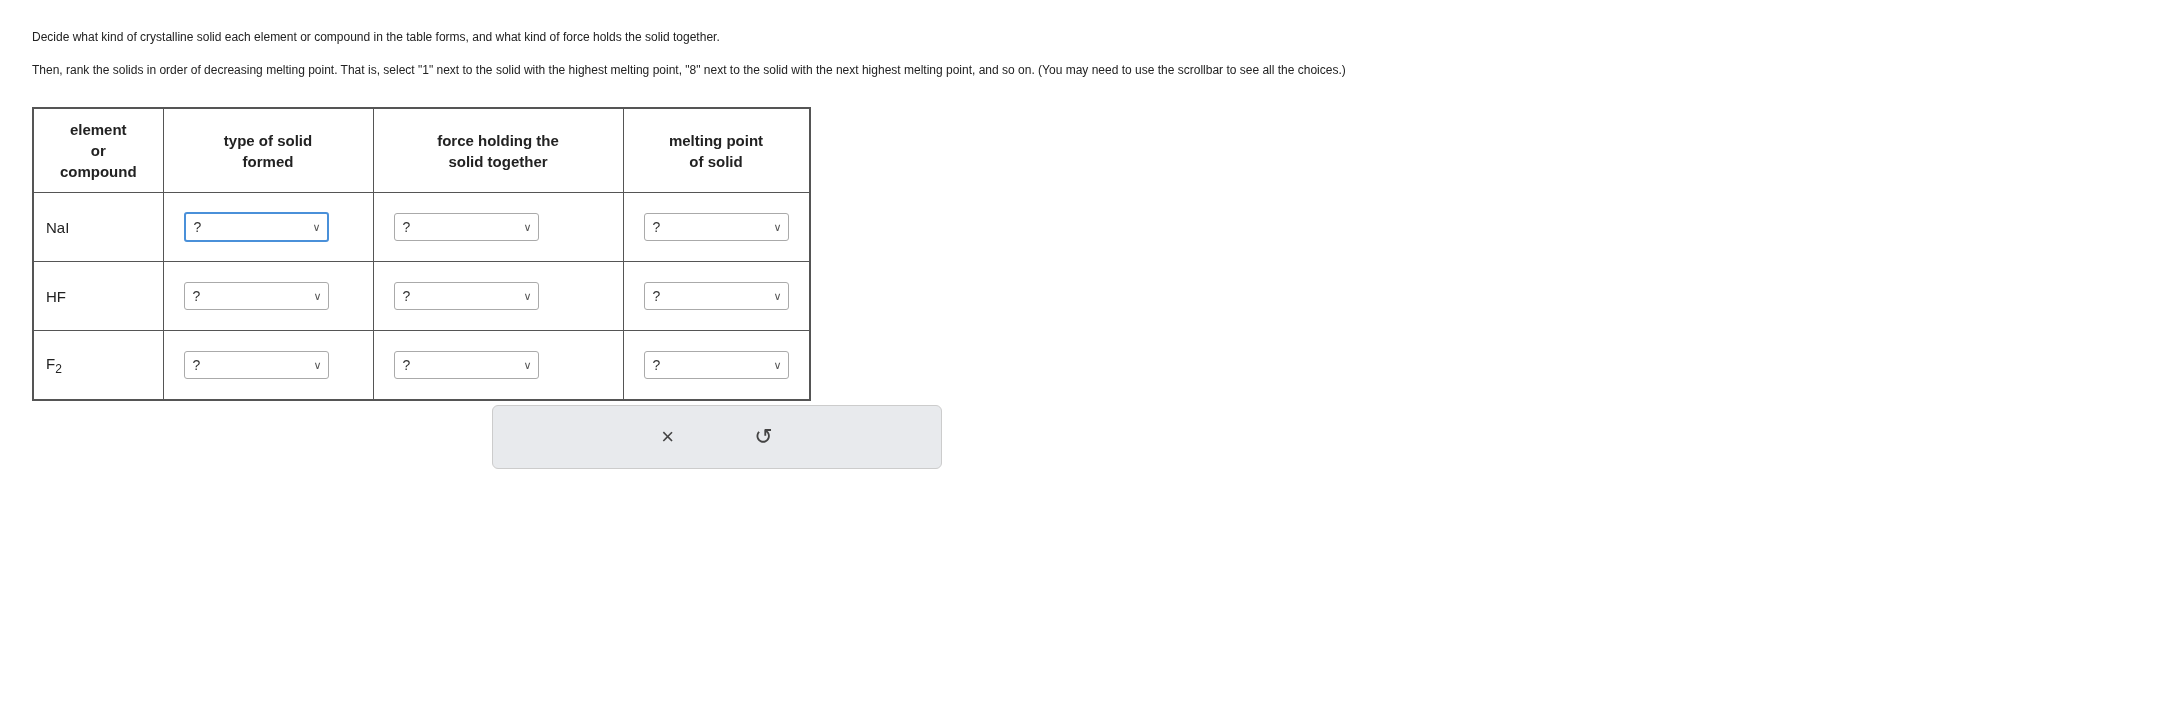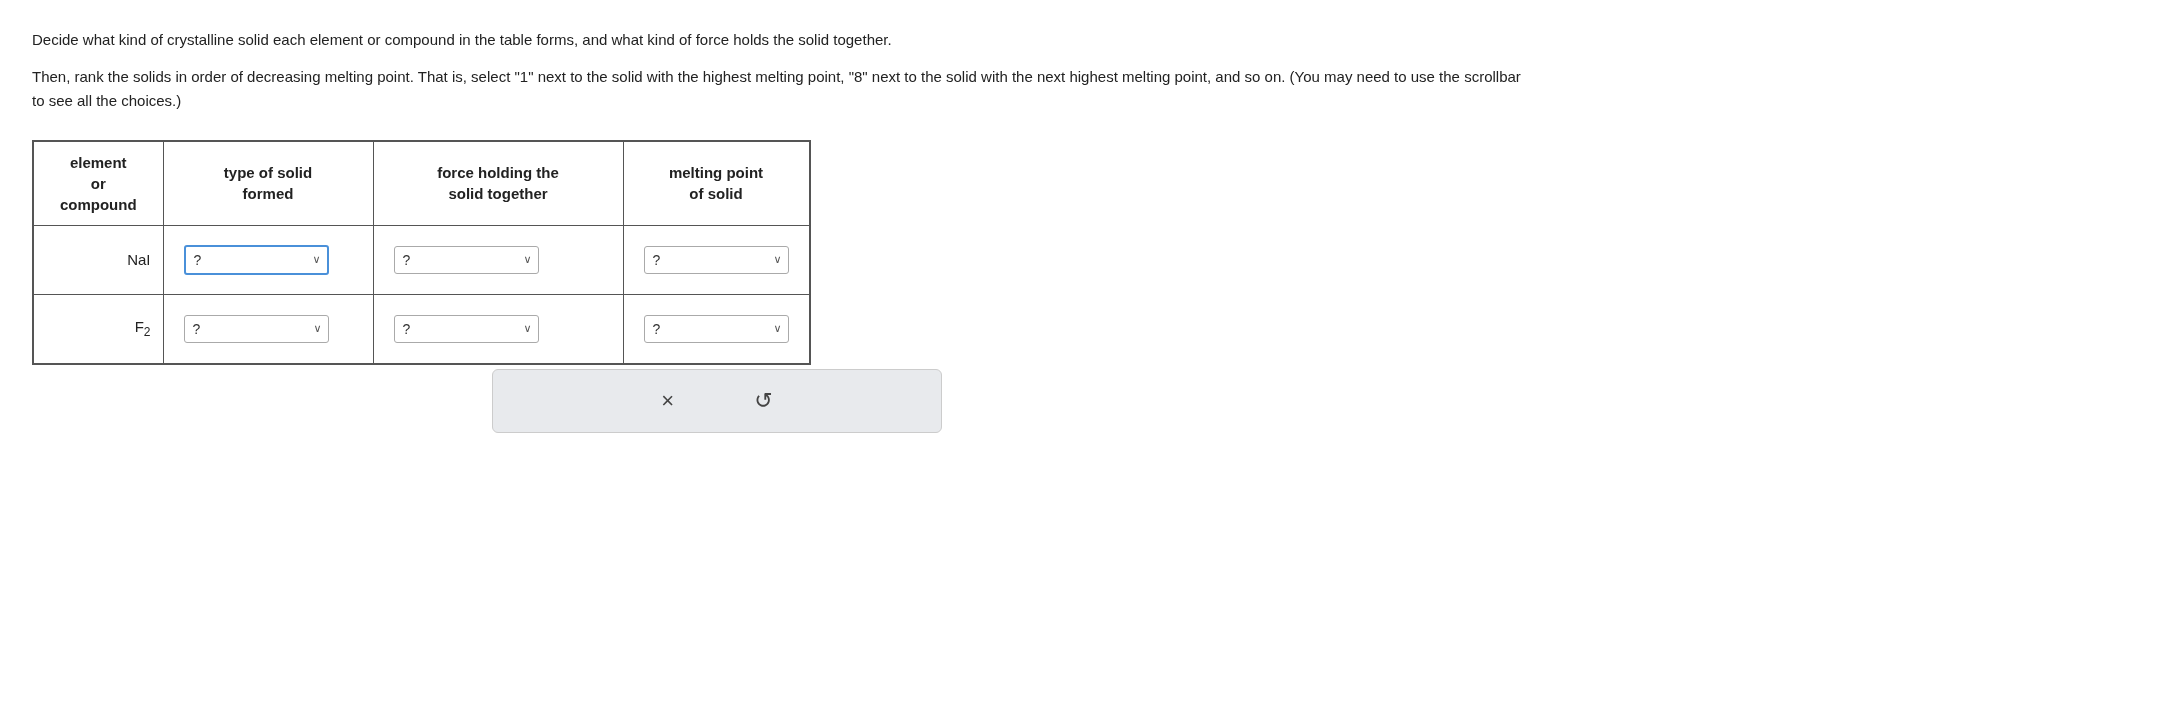--- a/index.html
+++ b/index.html
@@ -19,21 +19,21 @@
     }
 
     .instructions {
       max-width: 1500px;
       margin-bottom: 28px;
     }
 
     .instructions p {
       margin-bottom: 14px;
       line-height: 1.55;
-      font-size: 15px;
+      font-size: 12px;
     }
 
     .table-wrapper {
       margin-top: 20px;
     }
 
     table {
       border-collapse: collapse;
       border: 2px solid #555;
       font-size: 15px;
@@ -70,21 +70,21 @@
       width: 184px;
     }
 
     tbody td {
       height: 68px;
       padding: 0 12px;
     }
 
     tbody td:first-child {
       width: 130px;
-      text-align: right;
+      text-align: left;
       font-size: 15px;
       margin-left: 8px;
     }
 
     .dropdown-cell {
       display: flex;
       align-items: center;
       justify-content: flex-start;
       padding: 0 8px;
       height: 68px;
@@ -203,20 +203,49 @@
         <td>
           <div class="dropdown-cell">
             <div class="dropdown-wrapper no-border">
               <span class="dropdown-text">?</span>
               <span class="dropdown-arrow">∨</span>
             </div>
           </div>
         </td>
       </tr>
 
+      <tr>
+        <td>
+          <span>HF</span>
+        </td>
+        <td>
+          <div class="dropdown-cell">
+            <div class="dropdown-wrapper no-border">
+              <span class="dropdown-text">?</span>
+              <span class="dropdown-arrow">∨</span>
+            </div>
+          </div>
+        </td>
+        <td>
+          <div class="dropdown-cell">
+            <div class="dropdown-wrapper no-border">
+              <span class="dropdown-text">?</span>
+              <span class="dropdown-arrow">∨</span>
+            </div>
+          </div>
+        </td>
+        <td>
+          <div class="dropdown-cell">
+            <div class="dropdown-wrapper no-border">
+              <span class="dropdown-text">?</span>
+              <span class="dropdown-arrow">∨</span>
+            </div>
+          </div>
+        </td>
+      </tr>
 
       <tr>
         <td class="compound-cell">
           <span>F<sub class="sub-text">2</sub></span>
         </td>
         <td>
           <div class="dropdown-cell">
             <div class="dropdown-wrapper no-border">
               <span class="dropdown-text">?</span>
               <span class="dropdown-arrow">∨</span>

